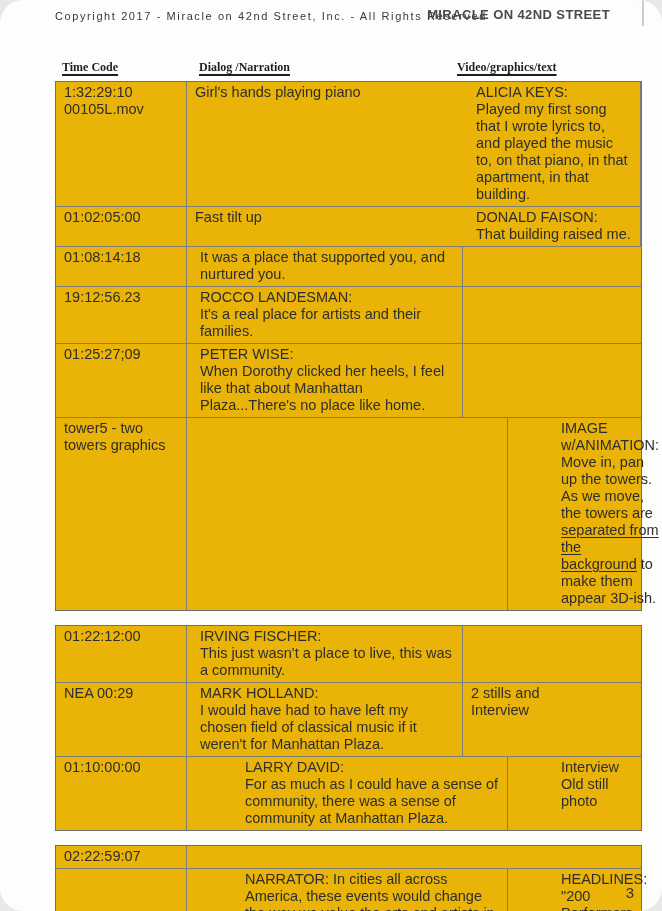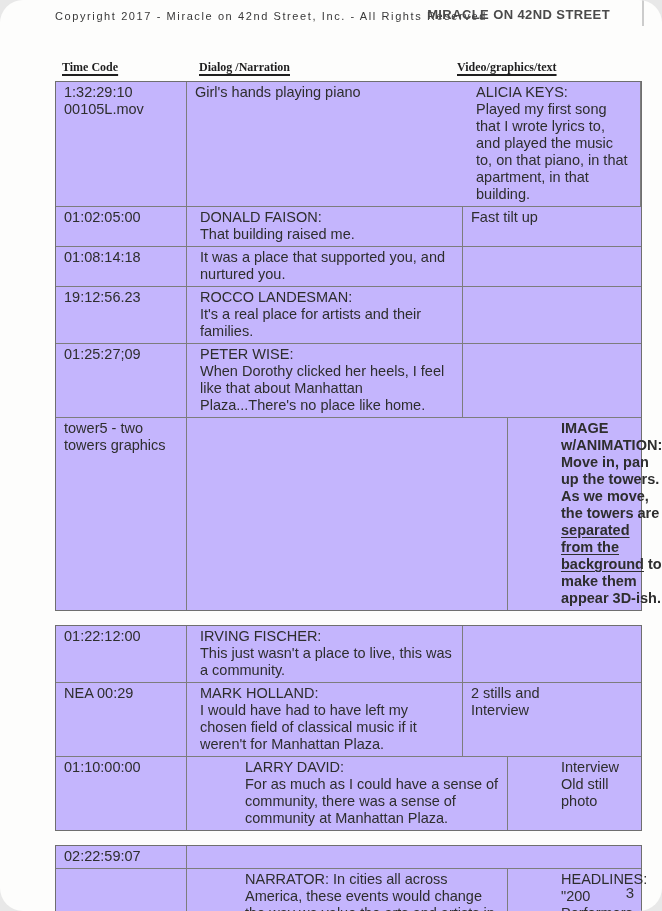--- a/index.html
+++ b/index.html
@@ -51,21 +51,21 @@
     text-decoration: underline;
     text-decoration-thickness: 2px;
     text-underline-offset: 3px;
   }
   .hdr-1 { padding-left: 7px; }
   .hdr-2 { padding-left: 13px; }
   .hdr-3 { position: relative; left: -5px; }
   .script-table {
     border: 1px solid #6f6f6f;
     margin-bottom: 14px;
-    background: #c4b5fd;
+    background: #eab308;
   }
   .script-row {
     display: grid;
     grid-template-columns: 131px 276px 1fr;
     border-bottom: 1px solid #7d7d7d;
   }
   .script-row:last-child { border-bottom: none; gap: 45px; }
   .cell {
     font-size: 14.5px;
     line-height: 17px;
@@ -75,21 +75,21 @@
   .tc-cell {
     border-right: 1px solid #7d7d7d;
     white-space: pre-line;
   }
   .dlg-cell {
     border-right: 1px solid #7d7d7d;
     padding-left: 13px;
   }
   .dlg-cell .speaker { display: block; }
   .vid-cell { white-space: pre-line; }
-  .vid-cell .seg { white-space: pre-line; font-weight: bold; }
+  .vid-cell .seg { white-space: pre-line; }
   .u { text-decoration: underline; text-underline-offset: 2px; }
   .footer-line {
     margin: 10px 0 0 55px;
     font-size: 11px;
     letter-spacing: 1.6px;
     color: #383838;
   }
   .page-number {
     position: absolute;
     top: 884px;
@@ -119,25 +119,25 @@
         <div class="cell tc-cell">1:32:29:10
 00105L.mov</div>
         <div class="cell vid-cell">Girl's hands playing piano</div>
         <div class="cell dlg-cell">
           <span class="speaker">ALICIA KEYS:</span>
           <span>Played my first song that I wrote lyrics to, and played the music to, on that piano, in that apartment, in that building.</span>
         </div>
       </div>
       <div class="script-row">
         <div class="cell tc-cell">01:02:05:00</div>
+        <div class="cell vid-cell">Fast tilt up</div>
         <div class="cell dlg-cell">
           <span class="speaker">DONALD FAISON:</span>
           <span>That building raised me.</span>
         </div>
-        <div class="cell vid-cell">Fast tilt up</div>
       </div>
       <div class="script-row">
         <div class="cell tc-cell">01:08:14:18</div>
         <div class="cell dlg-cell">
           <span>It was a place that supported you, and nurtured you.</span>
         </div>
         <div class="cell vid-cell"></div>
       </div>
       <div class="script-row">
         <div class="cell tc-cell">19:12:56.23</div>

